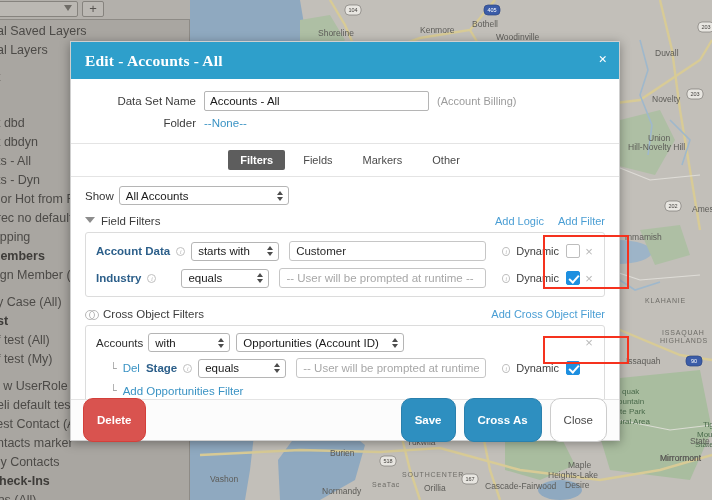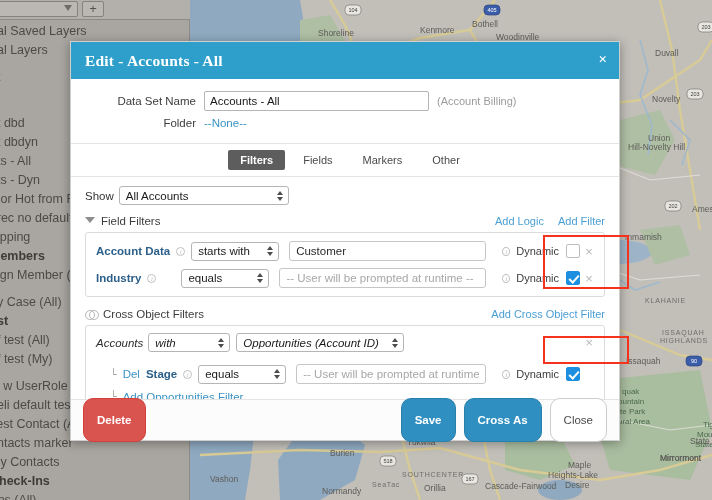--- a/index.html
+++ b/index.html
@@ -363,21 +363,21 @@
 
   
   .annot {
     position: absolute;
     border: 2px solid #f5321e;
     pointer-events: none;
     z-index: 5;
   }
 
   
-  .co-row1 { display: flex; align-items: center; margin-bottom: 12px; position: relative; font-style: italic; }
+  .co-row1 { display: flex; align-items: center; margin-bottom: 6px; position: relative; }
   .co-prefix { font-size: 11.5px; color: #2e2e2e; margin-right: 5px; }
   .co-sel-with { width: 82px; margin-right: 6px; }
   .co-sel-obj  { width: 168px; }
   .co-row2 { display: flex; align-items: center; margin-bottom: 6px; padding-left: 14px; position: relative; }
   .elbow {
     color: #a8a8a8;
     font-size: 11px;
     margin-right: 6px;
     font-family: "DejaVu Sans", sans-serif;
   }

